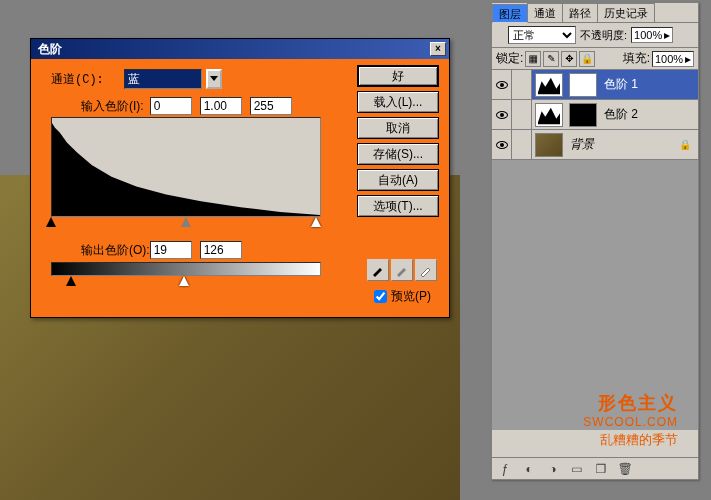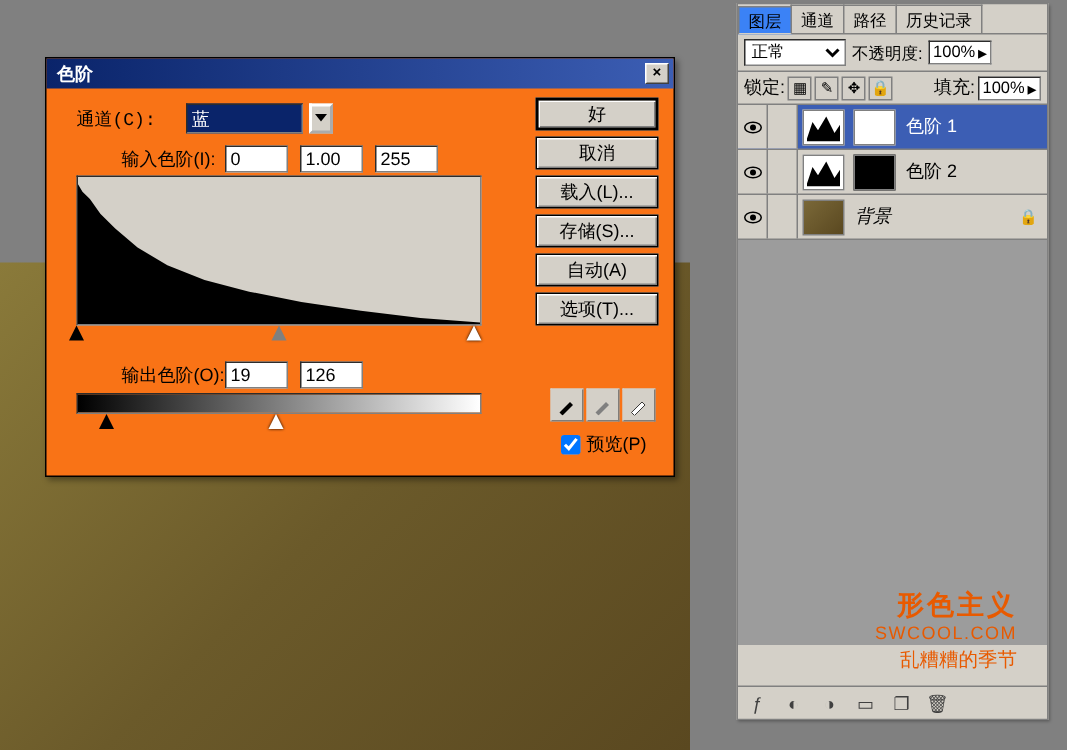--- a/index.html
+++ b/index.html
@@ -44,21 +44,21 @@
 .eyedroppers { position: absolute; right: 12px; bottom: 36px; display: flex; gap: 2px; }
 .eyedrop { width: 22px; height: 22px; border: 1px outset #d4d0c8; background: #d4d0c8; display: flex; align-items: center; justify-content: center; cursor: pointer; }
 
 .preview-check { position: absolute; right: 18px; bottom: 12px; display: flex; gap: 4px; }
 
 
 .panel { position: absolute; right: 12px; top: 2px; width: 208px; height: 478px; background: #d4d0c8; border: 1px solid #808080; box-shadow: 1px 1px 2px rgba(0,0,0,0.3); }
 .panel-tabs { display: flex; height: 20px; background: #d4d0c8; border-bottom: 1px solid #808080; }
 .panel-tab { padding: 2px 6px; border: 1px solid #808080; border-bottom: none; background: #d4d0c8; margin-right: -1px; cursor: pointer; font-size: 11px; }
 .panel-tab.active { background: #3b82f6; border-bottom: 1px solid #d4d0c8; position: relative; top: 1px; }
-.panel-controls { display: flex; align-items: center; padding: 3px 4px; border-bottom: 1px solid #808080; gap: 4px; }
+.panel-controls { display: flex; align-items: center; padding: 3px 16px; border-bottom: 1px solid #808080; gap: 4px; }
 .blend-select { width: 68px; height: 18px; border: 1px inset #808080; background: #fff; font-size: 11px; }
 .opacity-label { font-size: 11px; }
 .opacity-field { display: flex; align-items: center; border: 1px inset #808080; background: #fff; padding: 0 2px; }
 .opacity-field input { width: 30px; border: none; font-size: 11px; }
 .panel-locks { display: flex; align-items: center; padding: 2px 4px; border-bottom: 1px solid #808080; gap: 2px; font-size: 11px; }
 .lock-icon { width: 16px; height: 16px; border: 1px solid #808080; background: #d4d0c8; display: inline-flex; align-items: center; justify-content: center; font-size: 10px; }
 
 .layer-list { background: #9c9c9c; height: 360px; overflow: auto; }
 .layer-row { display: flex; align-items: center; background: #d4d0c8; border-bottom: 1px solid #808080; height: 30px; }
 .layer-row.selected { background: #3c5eb4; color: #fff; }
@@ -139,22 +139,22 @@
       <input class="num-input" value="126" style="">
     </div>
     <div class="output-gradient"></div>
     <div class="output-slider">
       <div class="tri" style="left:15px"></div>
       <div class="tri white" style="left:128px"></div>
     </div>
 
     <div class="btn-col">
       <button class="dlg-btn default">好</button>
+      <button class="dlg-btn">载入(L)...</button>
       <button class="dlg-btn">取消</button>
-      <button class="dlg-btn">载入(L)...</button>
       <button class="dlg-btn">存储(S)...</button>
       <button class="dlg-btn">自动(A)</button>
       <button class="dlg-btn">选项(T)...</button>
     </div>
 
     <div class="eyedroppers">
       <div class="eyedrop">
           <svg width="14" height="14">
             <path d="M2,12 L9,5 L11,7 L4,14 Z" fill="#000"></path>
           </svg>

